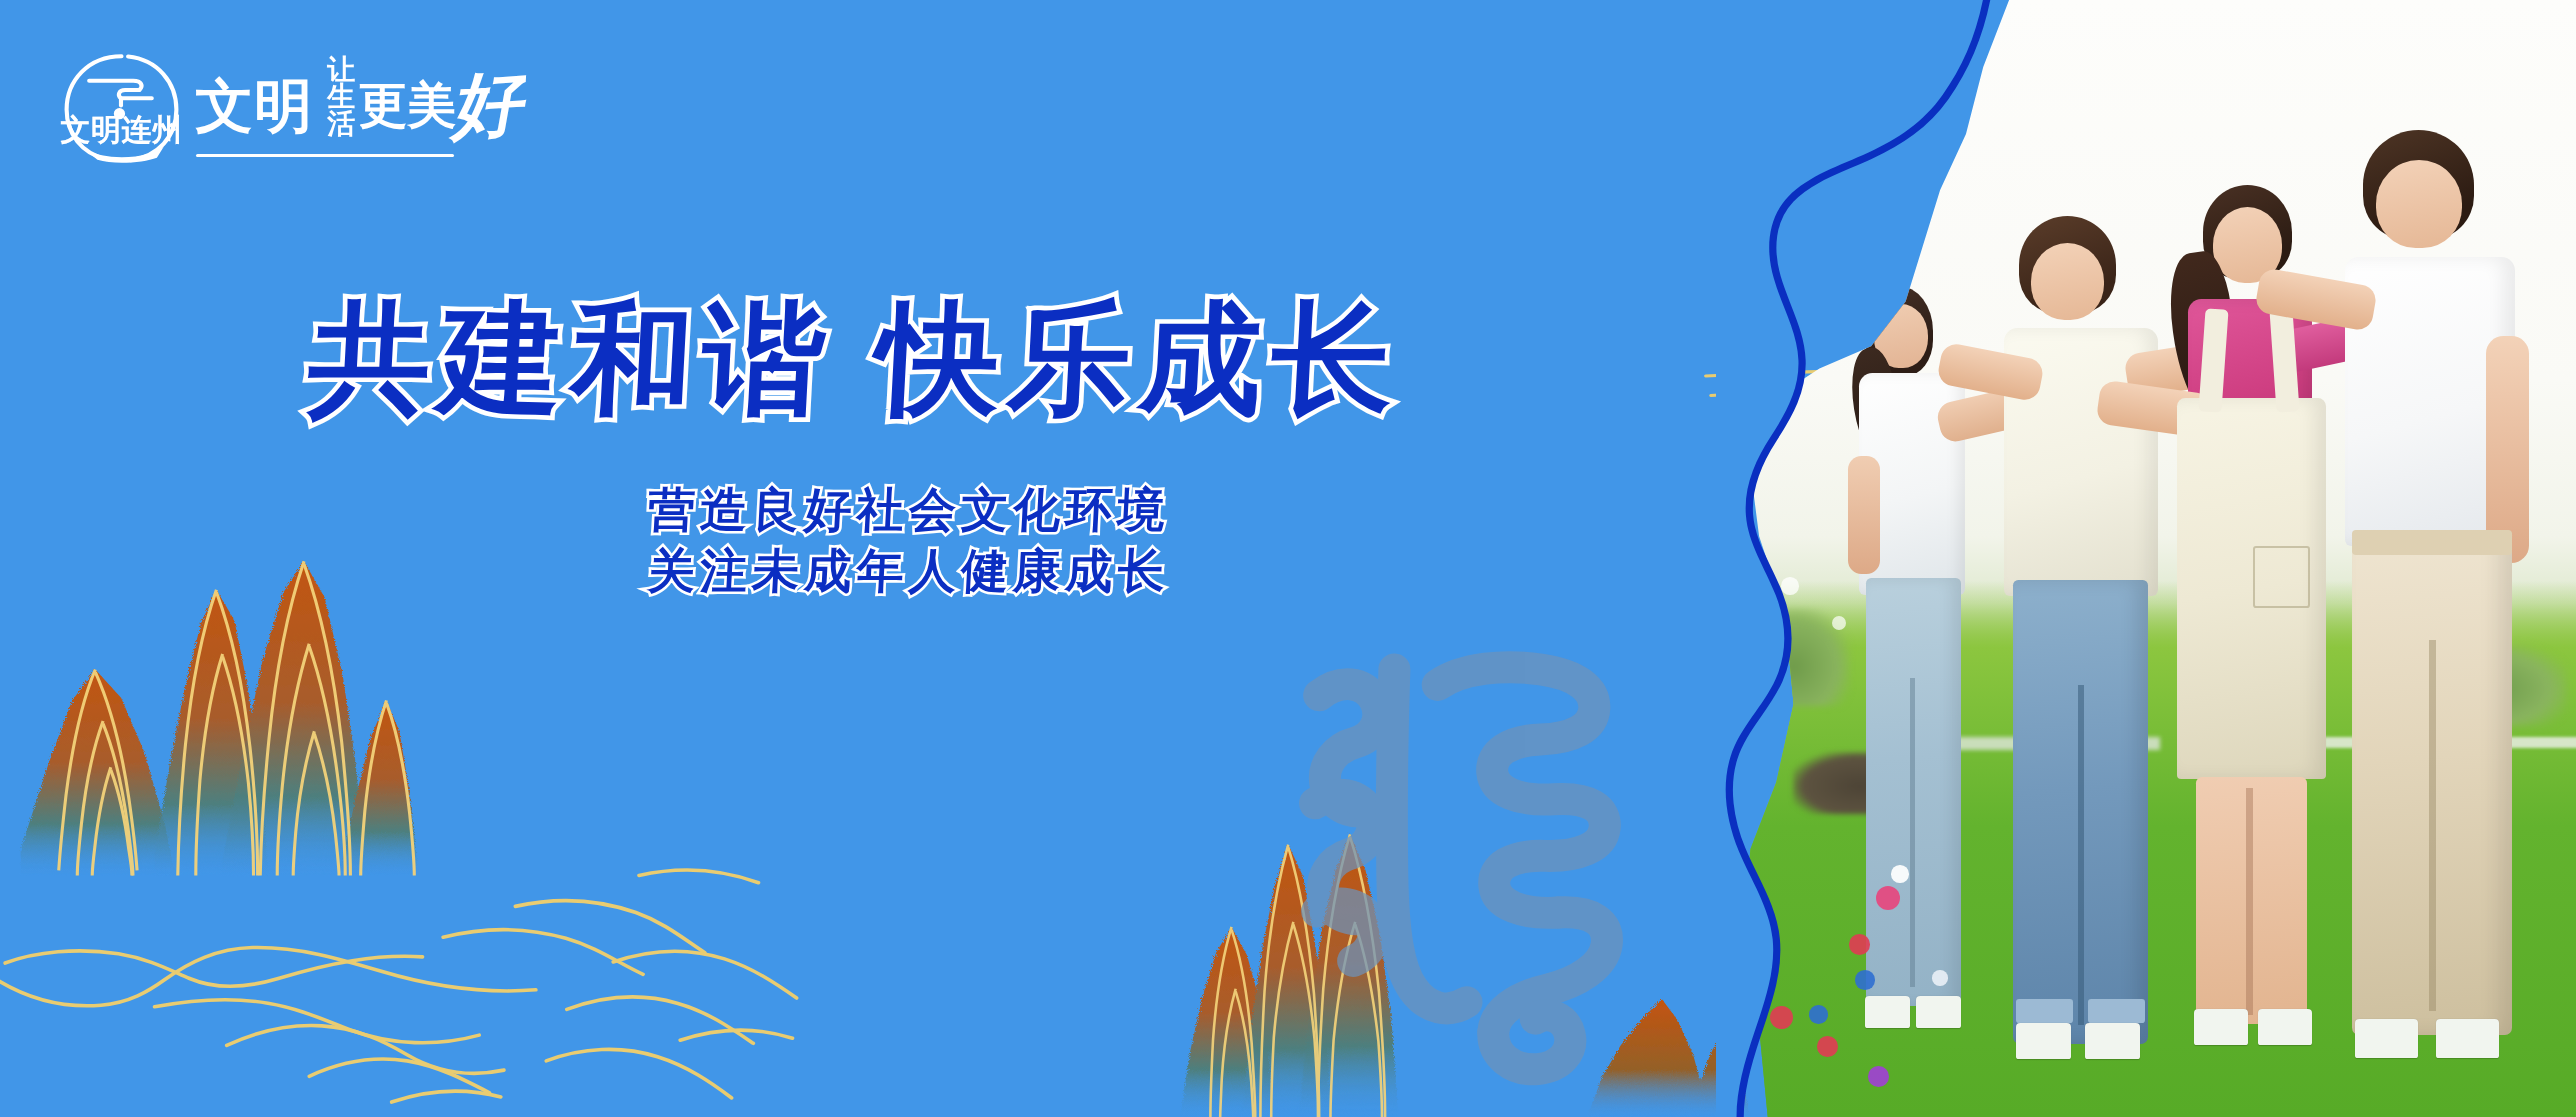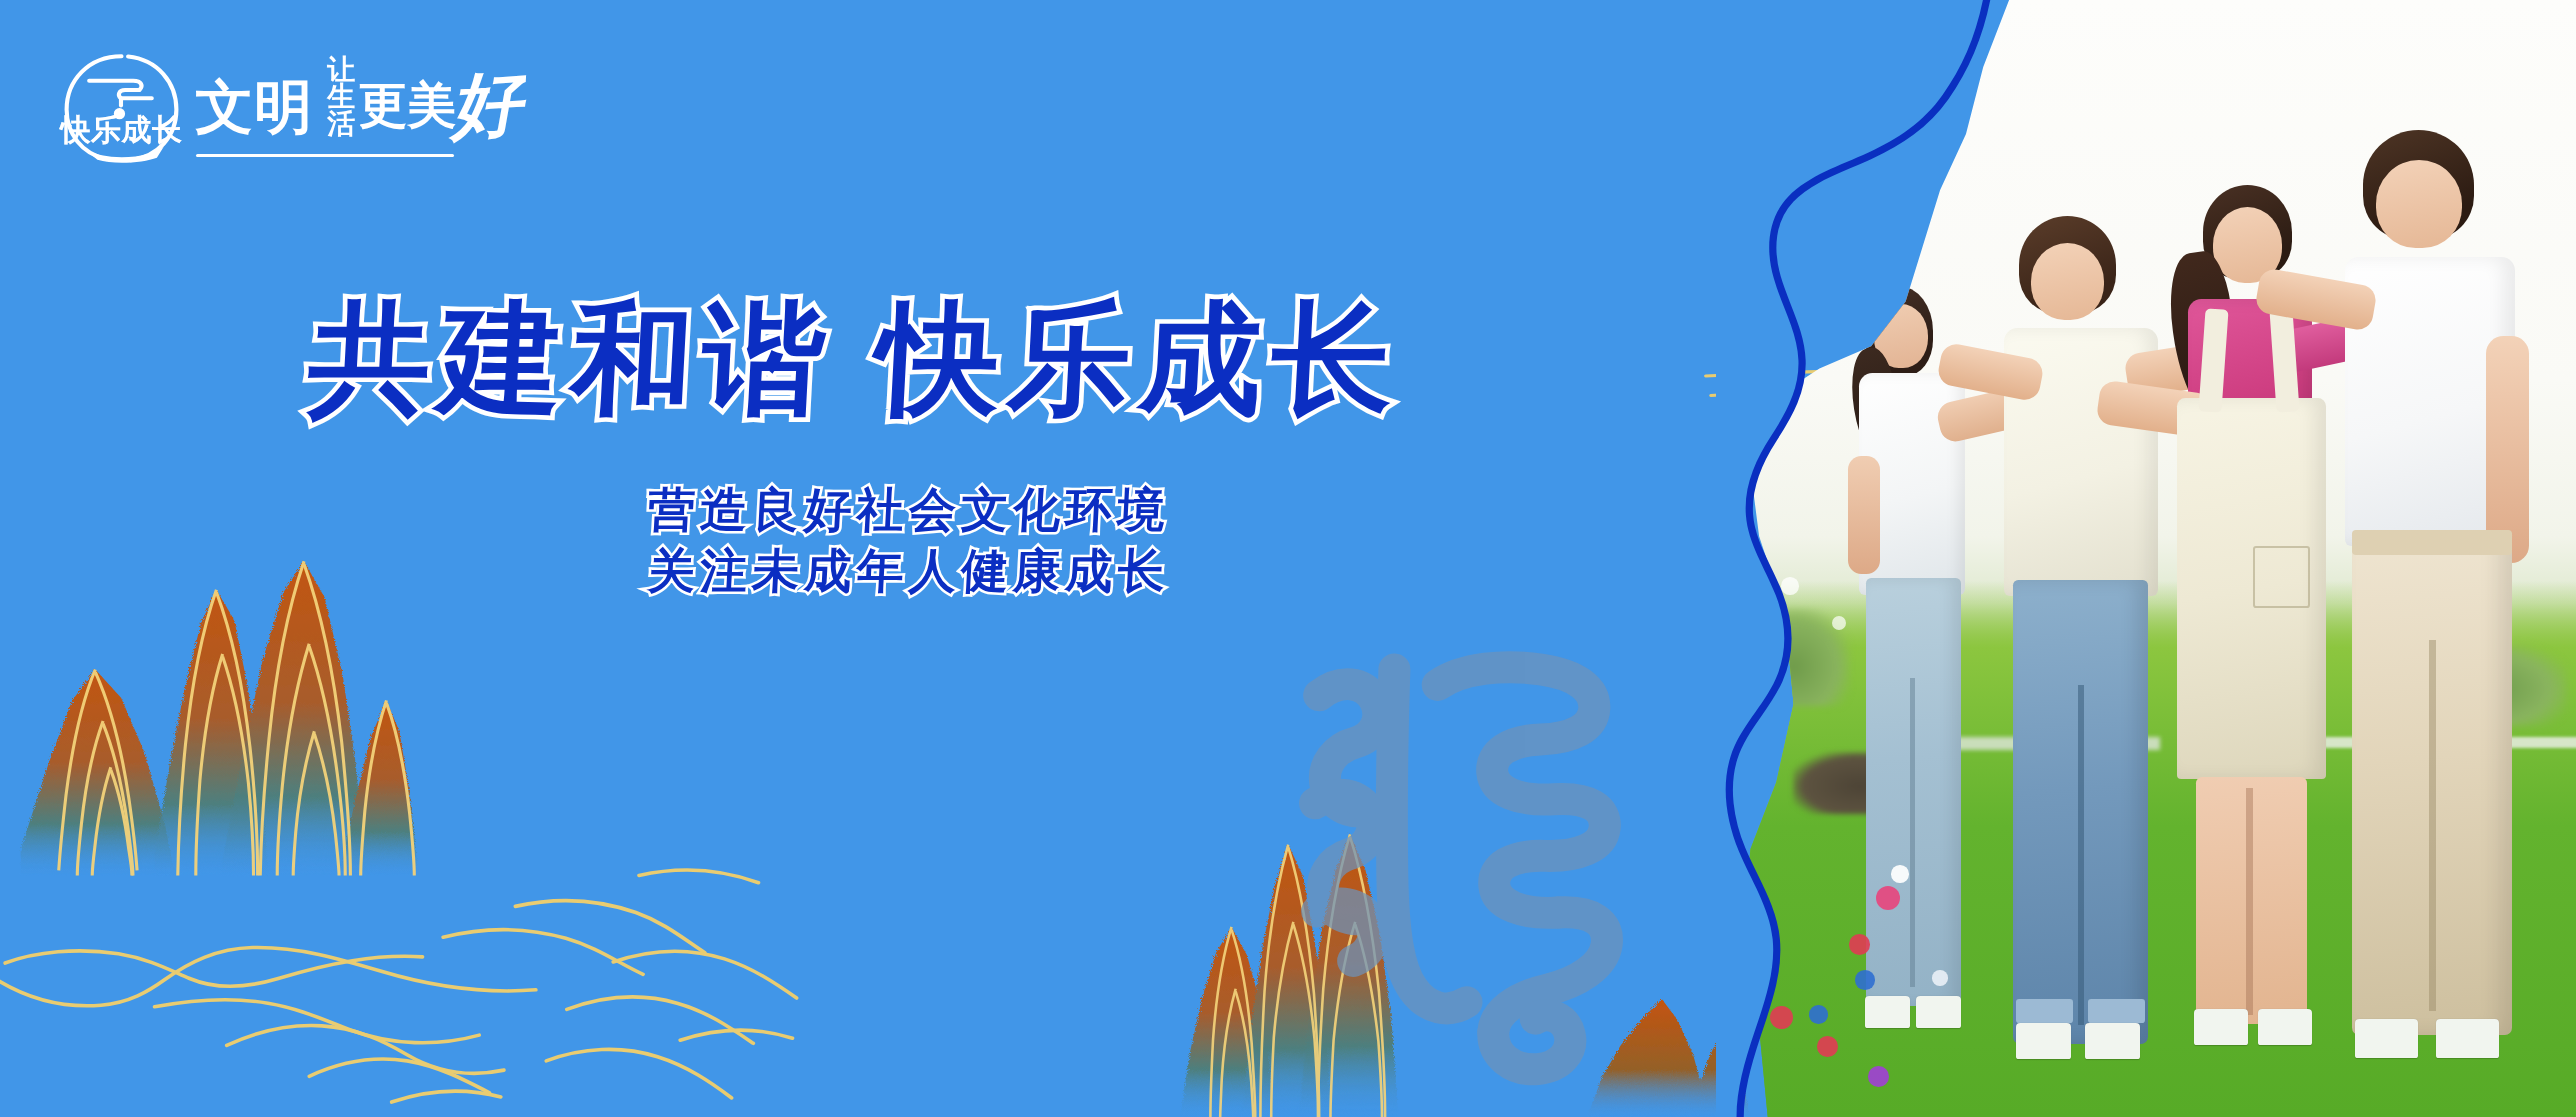--- a/index.html
+++ b/index.html
@@ -37,21 +37,21 @@
     line-height:1;
     text-shadow:0 0 0.5px rgba(255,255,255,.5);
     white-space:nowrap;
   }
   #logo-slogan {
     position:relative; width:319px; height:111px; flex:0 0 auto;
   }
   #logo-slogan .sl-wen {
     position:absolute; left:0; top:25px;
     color:#fff; font-size:58px; font-weight:700;
-    line-height:1; letter-spacing:1px; white-space:nowrap;
+    line-height:1; letter-spacing:1px; white-space:nowrap;font-family:Liberation Serif, serif;
   }
   #logo-slogan .sl-stack {
     position:absolute; left:130px; top:3.1px;
     width:32px;
     color:#fff; font-size:28px; font-weight:600;
     line-height:0.98; text-align:center;
     letter-spacing:0;
   }
   #logo-slogan .sl-stack span { display:block; }
   #logo-slogan .sl-geng {
@@ -350,21 +350,21 @@
         <g fill="none" stroke="#ffffff" stroke-width="8" stroke-linecap="round" stroke-linejoin="round">
           <path d="M62 62 L148 62 C164 62 168 72 160 80 L132 80
                    C120 80 116 90 124 96 L184 96"></path>
           <path d="M124 96 L124 110"></path>
         </g>
 
         <path d="M54 196 C84 212 136 216 178 204 C196 199 206 192 210 186
                  L194 212 C168 222 110 226 78 216 Z" fill="#ffffff"></path>
         <circle cx="121" cy="126" r="11" fill="#ffffff"></circle>
       </svg>
-      <div class="emblem-chars">快乐成长</div>
+      <div class="emblem-chars">文明连州</div>
     </div>
 
     <div id="logo-slogan">
       <div class="sl-wen">文明</div>
       <div class="sl-stack">
         <span>让</span>
         <span>生</span>
         <span>活</span>
       </div>
       <div class="sl-geng">更美</div>

